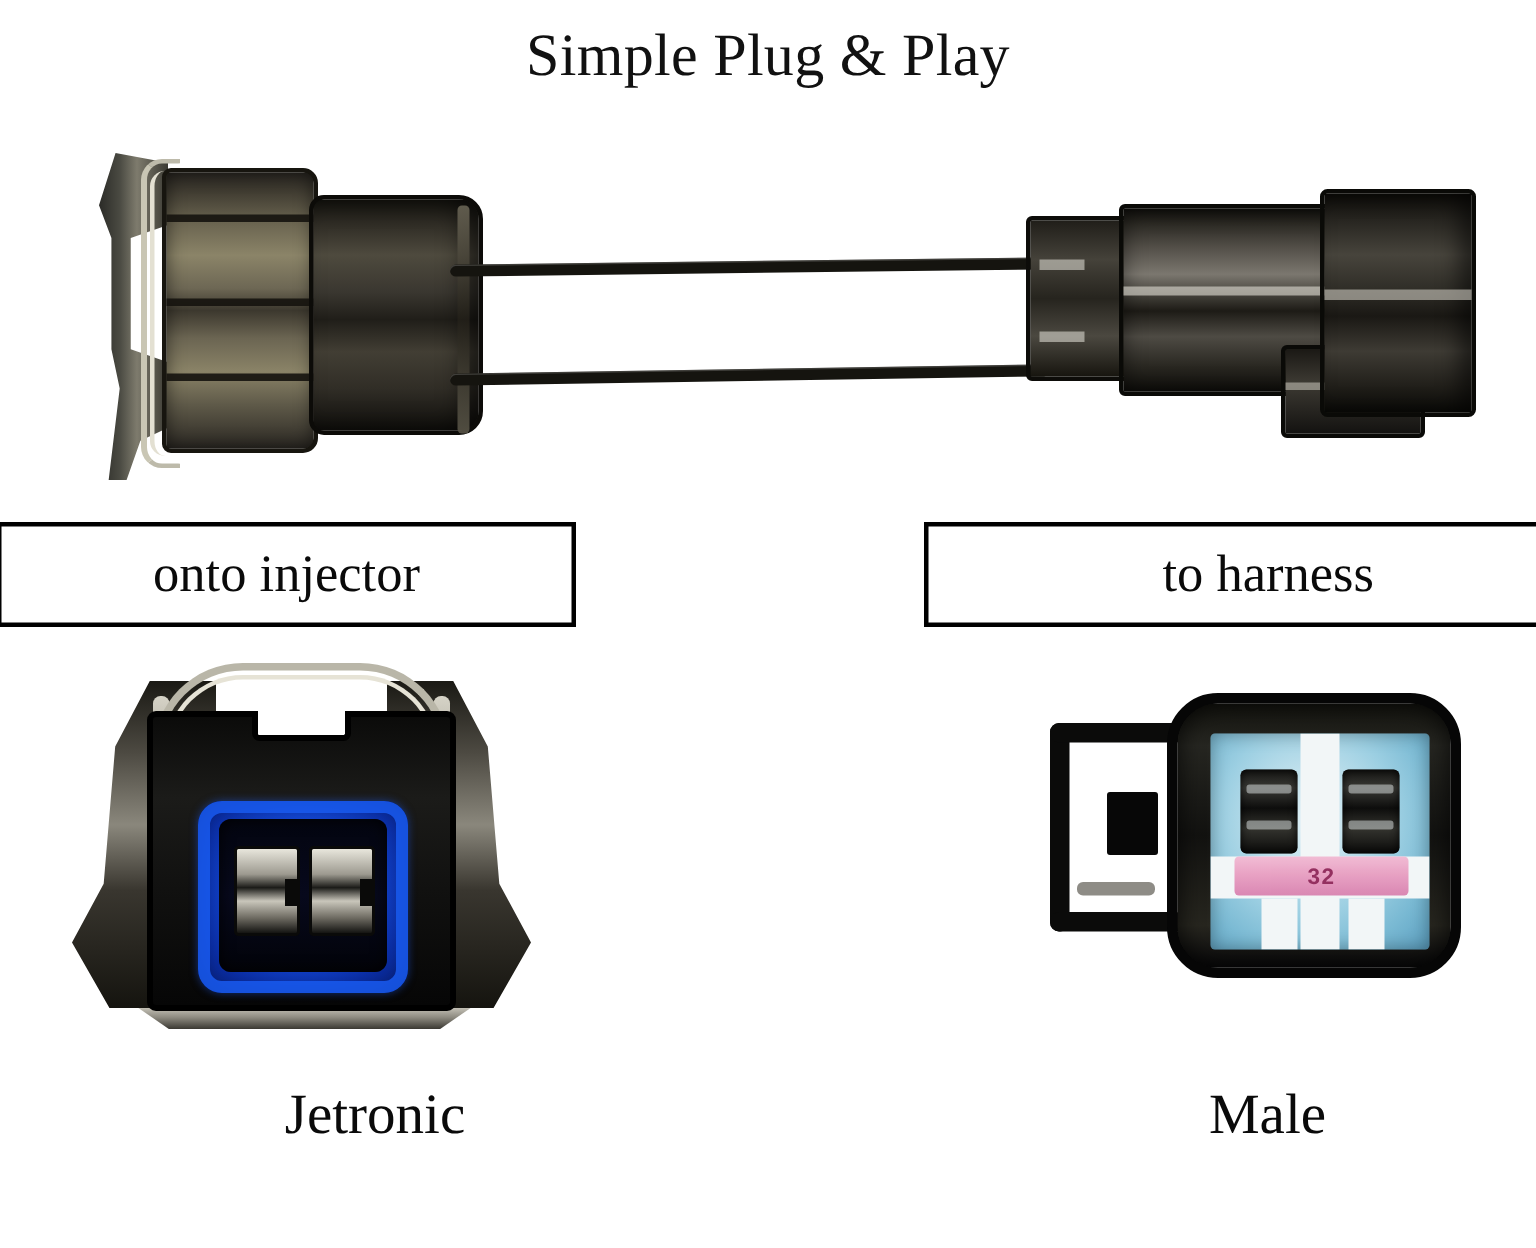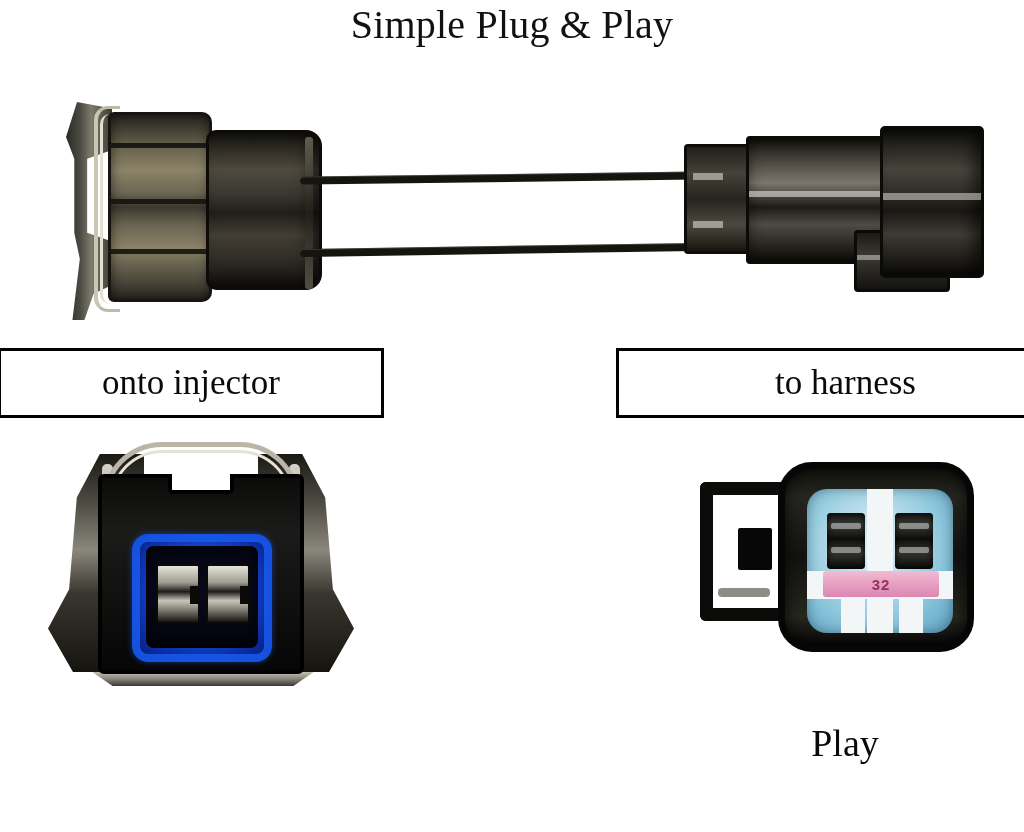--- a/index.html
+++ b/index.html
@@ -14,21 +14,21 @@
     position: relative;
     overflow: hidden;
     font-family: "Liberation Serif", "DejaVu Serif", serif;
     color: #000000;
   }
 
   
   #title {
     position: absolute;
     left: 0;
-    top: 0;
+    top: 12px;
     width: 1024px;
     height: 58px;
     line-height: 50px;
     text-align: center;
     font-size: 40px;
     font-family: "Liberation Serif", "DejaVu Serif", serif;
     color: #111111;
     letter-spacing: 0.2px;
     white-space: nowrap;
   }
@@ -491,21 +491,21 @@
   }
   
   .ev6m-face {
     position: absolute;
     left: 22px;
     top: 20px;
     width: 146px;
     height: 144px;
     background:
       radial-gradient(ellipse at 45% 40%, #dff0f6 0%, #bfe0ec 28%, #9ccfe2 52%, #79b9d3 76%, #5b9fc0 100%);
-    border-radius: 20px;
+    border-radius: 3px;
     box-shadow: inset 0 0 12px rgba(0,0,0,0.35);
     overflow: hidden;
   }
   
   .ev6m-cross-v {
     position: absolute;
     left: 50%;
     top: 0;
     transform: translateX(-50%);
     width: 26px;
@@ -689,17 +689,18 @@
         <div class="ev6m-cav-bar" style="top:34px;"></div>
       </div>
       <div class="ev6m-pink">
         <span>32</span>
       </div>
     </div>
   </div>
 </div>
 
 <div class="bottom-caption" id="cap-ev1">
+  <span class="cap-line">Jetronic</span>
 </div>
 
 <div class="bottom-caption" id="cap-ev6">
-  <span class="cap-line">Play</span>
+  <span class="cap-line">Male</span>
 </div>
 
 </body></html>

